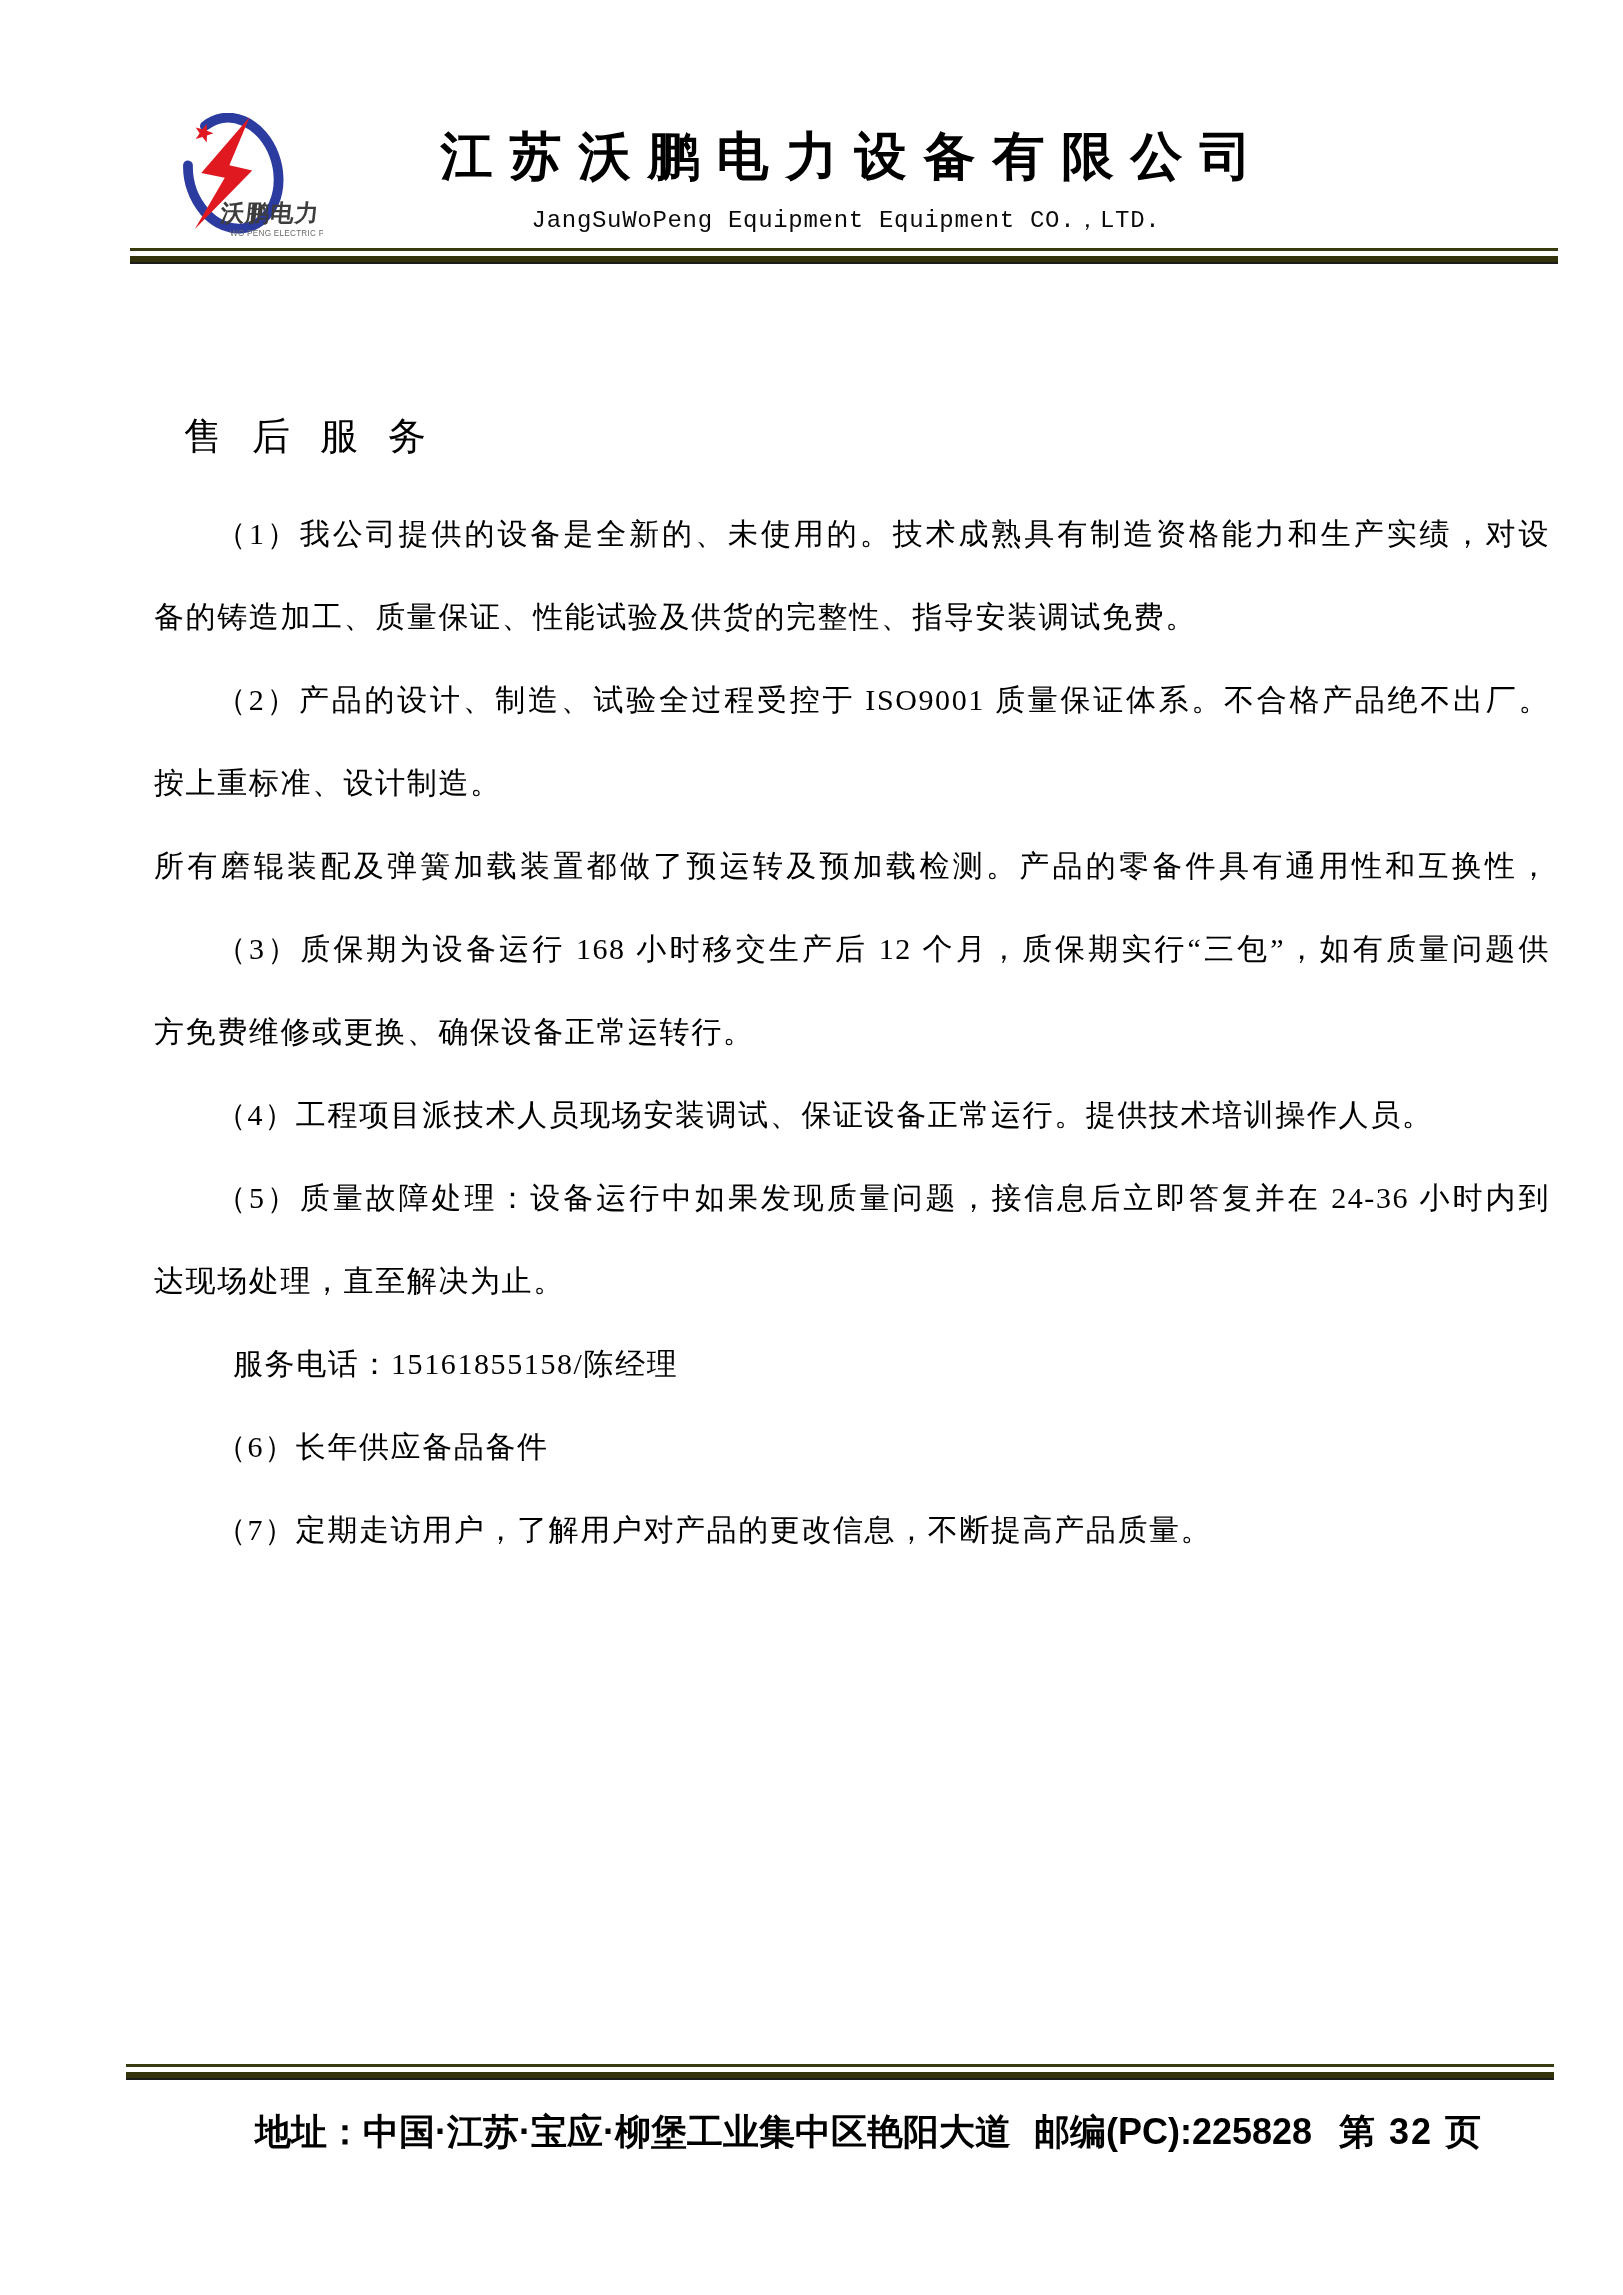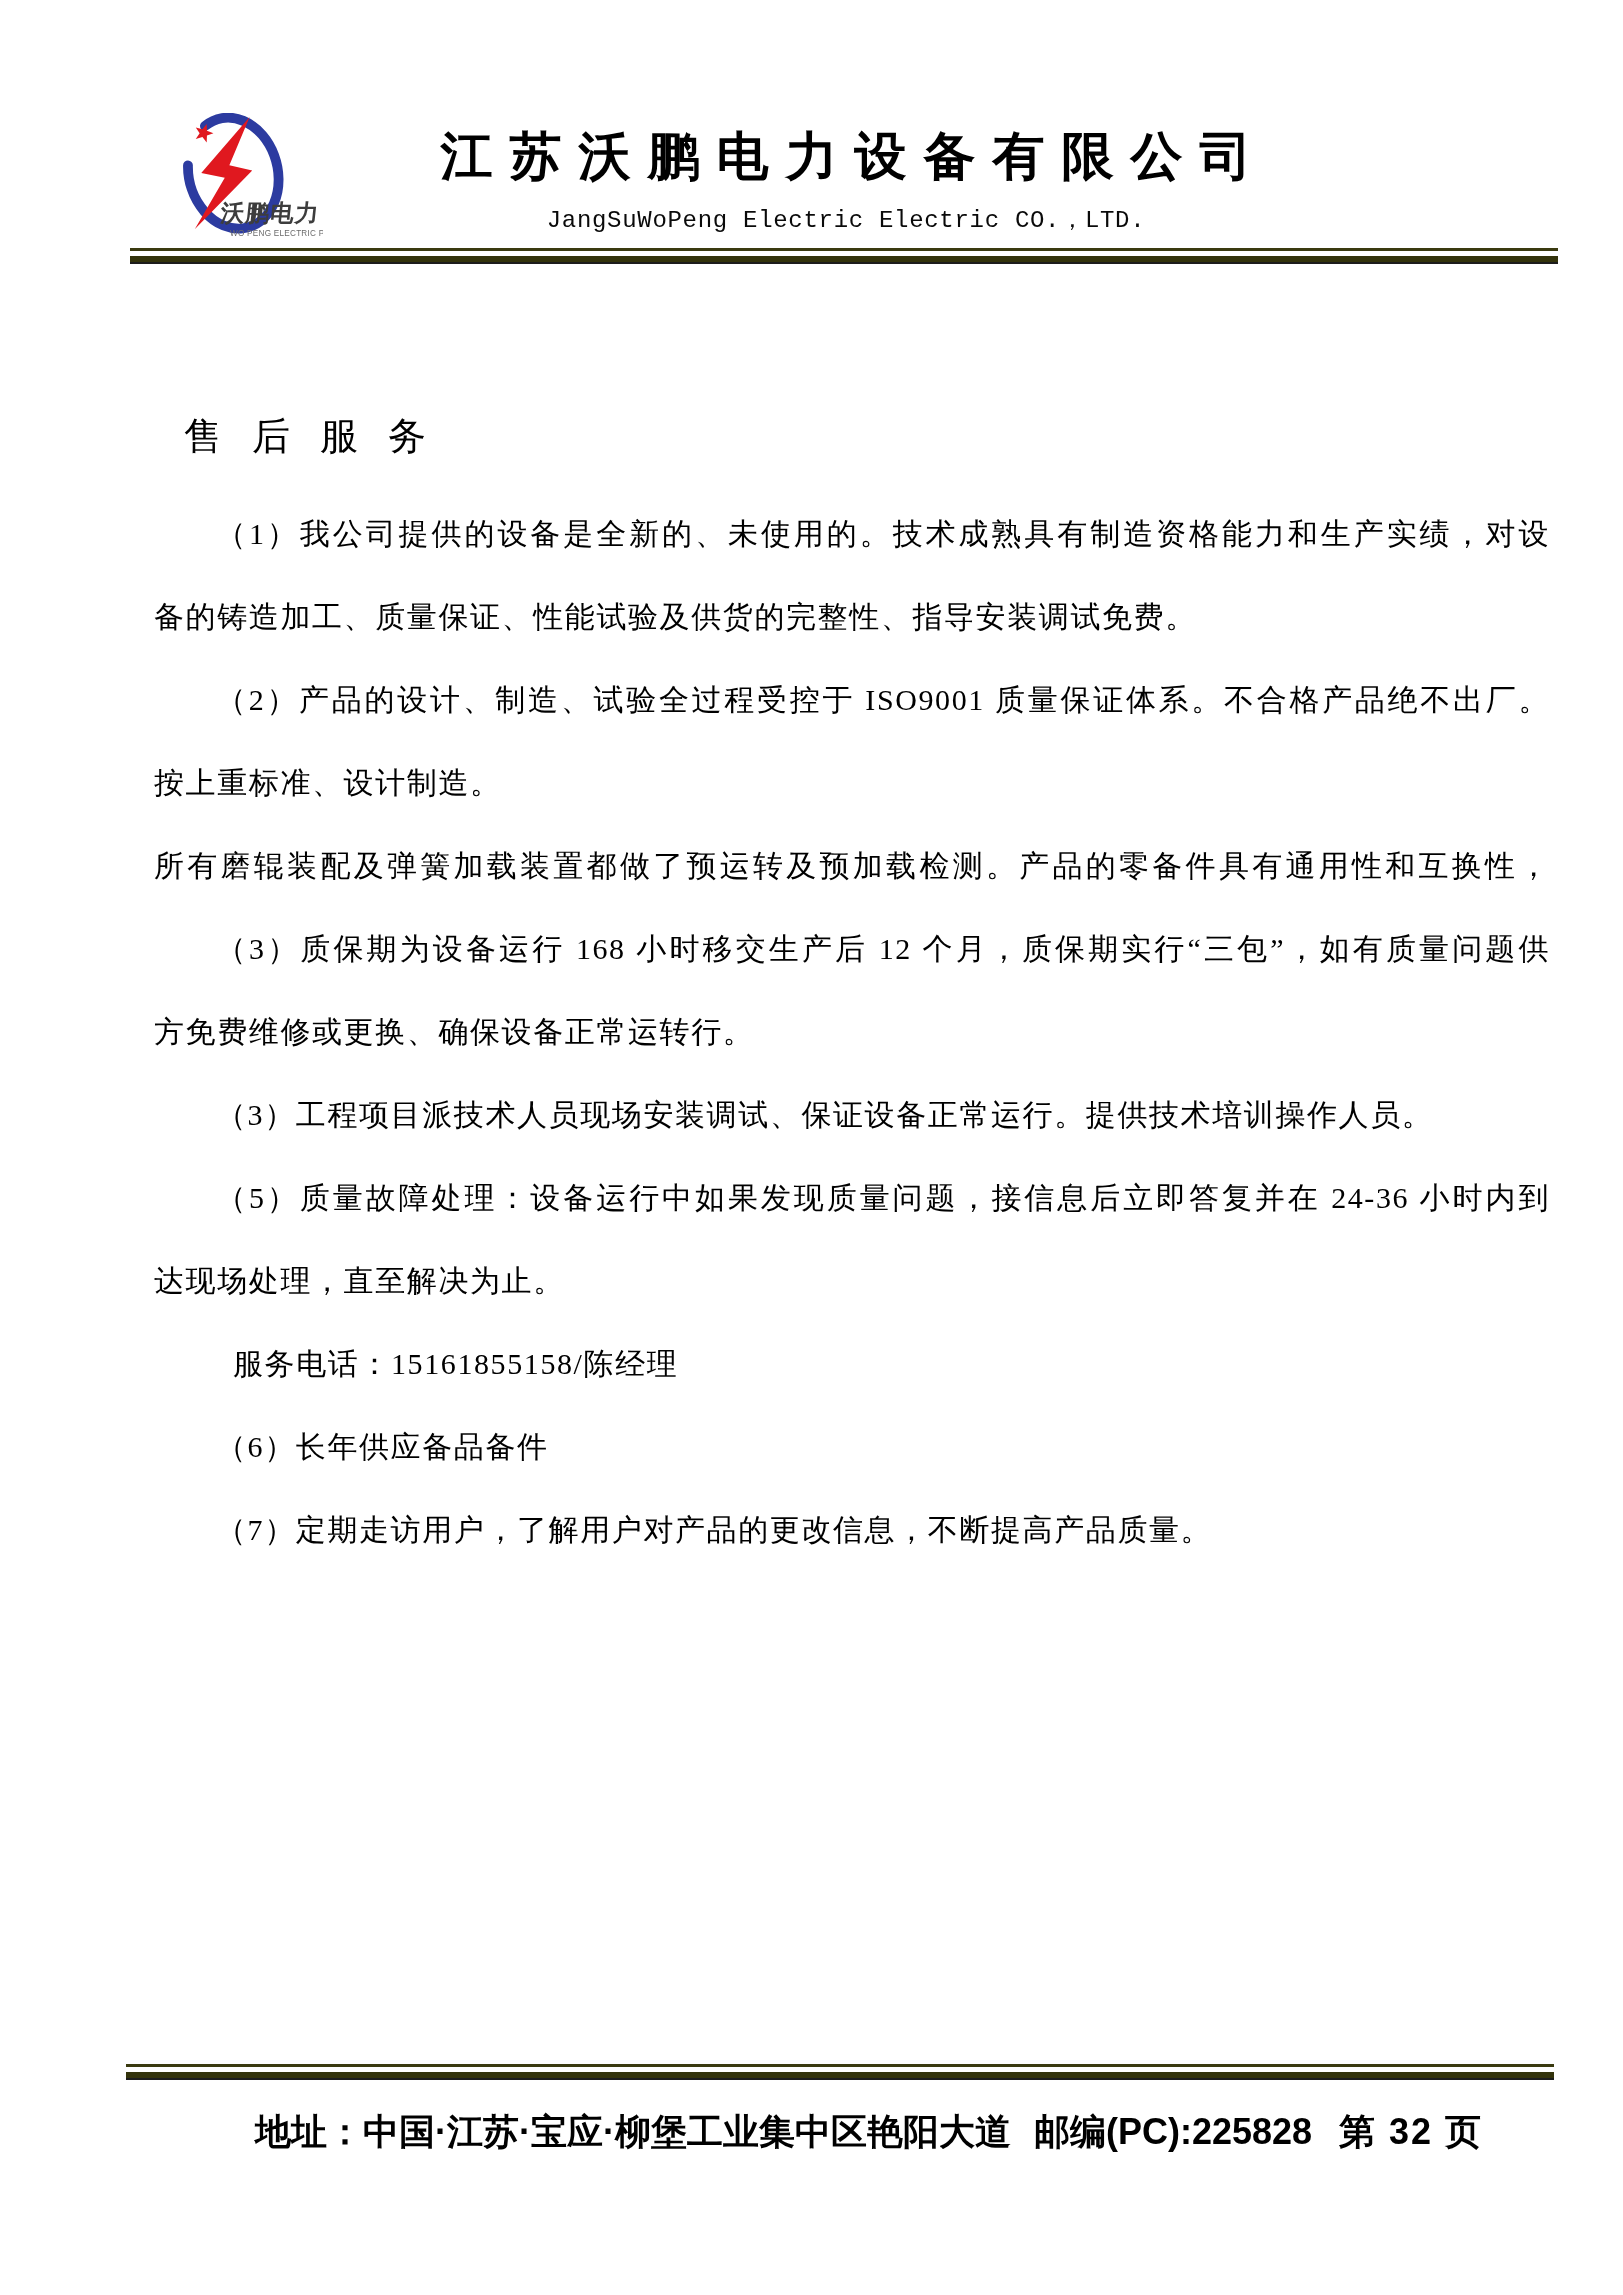--- a/index.html
+++ b/index.html
@@ -73,39 +73,39 @@
 
   <polygon points="50,16 53.6,25.9 64.2,26.3 55.9,32.9 58.8,43.1 50,37.1 41.2,43.1 44.1,32.9 35.8,26.3 46.4,25.9" fill="#e0181f" transform="rotate(18 50 30)"></polygon>
 
   <path d="M120 6 L46 92 L82 99 L36 178 L124 88 L89 80 Z" fill="#e0181f"></path>
 
   <text class="logo-cn-text" x="92" y="166" font-size="36" letter-spacing="2" fill="#3d3d3d" transform="skewX(-6)">沃鹏电力</text>
   <text class="logo-en-text" x="90" y="188" font-size="12.5" letter-spacing="0.4" fill="#6a6a6a">WO PENG ELECTRIC POWER</text>
 </svg>
 
 <div class="company-cn">江苏沃鹏电力设备有限公司</div>
-<div class="company-en">JangSuWoPeng Electric Electric CO.，LTD.</div>
+<div class="company-en">JangSuWoPeng Equipment Equipment CO.，LTD.</div>
 
 <div class="rule header-rule">
   <div class="thin"></div>
   <div class="gap"></div>
   <div class="thick"></div>
 </div>
 
 <h1 class="doc-title">售后服务</h1>
 
 <div class="body-block">
   <div class="line ind fill">（1）我公司提供的设备是全新的、未使用的。技术成熟具有制造资格能力和生产实绩，对设</div>
   <div class="line">备的铸造加工、质量保证、性能试验及供货的完整性、指导安装调试免费。</div>
   <div class="line ind fill">（2）产品的设计、制造、试验全过程受控于 ISO9001 质量保证体系。不合格产品绝不出厂。</div>
   <div class="line">按上重标准、设计制造。</div>
   <div class="line fill">所有磨辊装配及弹簧加载装置都做了预运转及预加载检测。产品的零备件具有通用性和互换性，</div>
   <div class="line ind fill">（3）质保期为设备运行 168 小时移交生产后 12 个月，质保期实行“三包”，如有质量问题供</div>
   <div class="line">方免费维修或更换、确保设备正常运转行。</div>
-  <div class="line ind">（3）工程项目派技术人员现场安装调试、保证设备正常运行。提供技术培训操作人员。</div>
+  <div class="line ind">（4）工程项目派技术人员现场安装调试、保证设备正常运行。提供技术培训操作人员。</div>
   <div class="line ind fill">（5）质量故障处理：设备运行中如果发现质量问题，接信息后立即答复并在 24-36 小时内到</div>
   <div class="line">达现场处理，直至解决为止。</div>
   <div class="line phone">服务电话：15161855158/陈经理</div>
   <div class="line ind">（6）长年供应备品备件</div>
   <div class="line ind">（7）定期走访用户，了解用户对产品的更改信息，不断提高产品质量。</div>
 </div>
 
 <div class="rule footer-rule">
   <div class="thin"></div>
   <div class="gap"></div>

